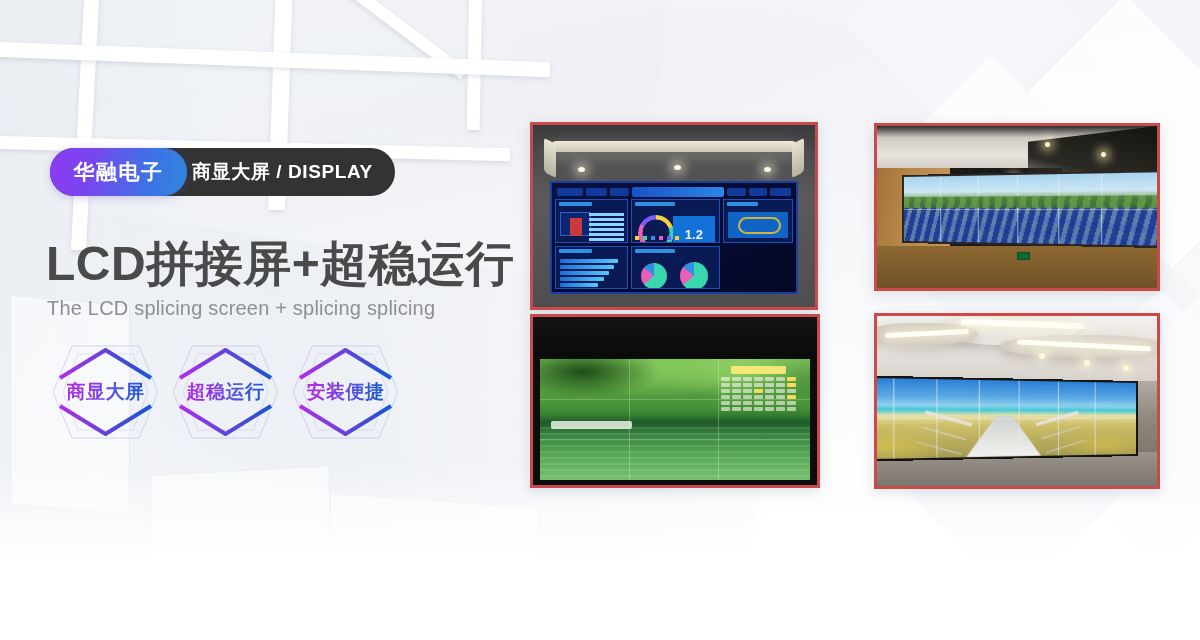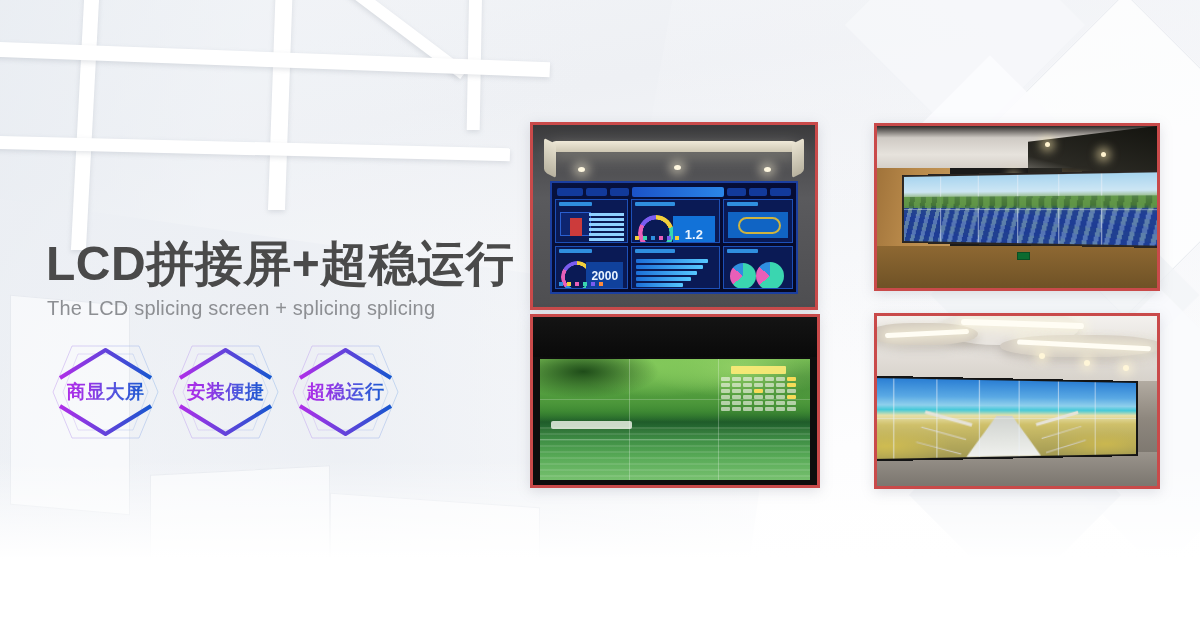--- a/index.html
+++ b/index.html
@@ -296,20 +296,26 @@
     <div class="beam h3"></div>
     <div class="beam v1"></div>
     <div class="beam v2"></div>
     <div class="beam v3"></div>
     <div class="beam h1"></div>
     <div class="beam h2"></div>
 
     <div class="wash-floor"></div>
   </div>
 
+  <div class="badge-row">
+    <div class="badge-dark">
+      <div class="badge-brand">华融电子</div>
+      <span class="badge-sub">商显大屏 / DISPLAY</span>
+    </div>
+  </div>
 
   <div class="headline">LCD拼接屏+超稳运行</div>
   <div class="subhead">The LCD splicing screen + splicing splicing</div>
 
   <div class="features">
 
     <div class="hex">
       <svg width="115" height="112" viewBox="0 0 115 112">
         <defs>
           <linearGradient id="hg1" x1="0" y1="0" x2="1" y2="0">
@@ -330,31 +336,31 @@
     </div>
 
 
     <div class="hex">
       <svg width="115" height="112" viewBox="0 0 115 112">
         <polygon points="24,10 91,10 110,56 91,102 24,102 5,56" fill="none" stroke="url(#hgf)" stroke-width="1" opacity=".55"></polygon>
         <polygon points="30,18 85,18 100,56 85,94 30,94 15,56" fill="none" stroke="url(#hgf)" stroke-width="1" opacity=".4"></polygon>
         <polyline points="12,42 57.5,14 103,42" fill="none" stroke="url(#hg1)" stroke-width="4" stroke-linejoin="round"></polyline>
         <polyline points="12,70 57.5,98 103,70" fill="none" stroke="url(#hg1)" stroke-width="4" stroke-linejoin="round"></polyline>
       </svg>
-      <span class="hex-label">安装便捷</span>
+      <span class="hex-label">超稳运行</span>
     </div>
 
     <div class="hex">
       <svg width="115" height="112" viewBox="0 0 115 112">
         <polygon points="24,10 91,10 110,56 91,102 24,102 5,56" fill="none" stroke="url(#hgf)" stroke-width="1" opacity=".55"></polygon>
         <polygon points="30,18 85,18 100,56 85,94 30,94 15,56" fill="none" stroke="url(#hgf)" stroke-width="1" opacity=".4"></polygon>
         <polyline points="12,42 57.5,14 103,42" fill="none" stroke="url(#hg1)" stroke-width="4" stroke-linejoin="round"></polyline>
         <polyline points="12,70 57.5,98 103,70" fill="none" stroke="url(#hg1)" stroke-width="4" stroke-linejoin="round"></polyline>
       </svg>
-      <span class="hex-label">超稳运行</span>
+      <span class="hex-label">安装便捷</span>
     </div>
 
   </div>
 
   <div class="photo ph1">
     <div class="scene">
       <div class="p1-room"></div>
       <div class="p1-cove"></div>
       <div class="p1-spot" style="left:16%;top:23%"></div>
       <div class="p1-spot" style="left:50%;top:22%"></div>
@@ -400,35 +406,20 @@
                 <i style="background:#7a5cf0"></i>
                 <i style="background:#f2d03c"></i>
             </div>
           </div>
 
           <div class="p1-cell">
             <span class="bar"></span>
             <div class="p1-map"></div>
           </div>
 
-          <div class="p1-cell">
-            <span class="bar"></span>
-            <div class="donut" style="left:5px;top:14px;width:32px;height:32px"></div>
-            <div style="position:absolute;right:4px;top:15px;width:52%;height:28px;background:#10419c;display:flex;align-items:center;justify-content:center">
-              <span class="bignum" style="position:static;font-size:12px">2000</span>
-            </div>
-            <div class="legend">
-              <i style="background:#2f8fe0"></i>
-                <i style="background:#f2d03c"></i>
-                <i style="background:#e85fb8"></i>
-              <i style="background:#3ad6b0"></i>
-                <i style="background:#7a5cf0"></i>
-                <i style="background:#ff8a3c"></i>
-            </div>
-          </div>
 
           <div class="p1-cell">
             <span class="bar"></span>
             <div class="hbars">
               <i style="width:92%"></i>
                 <i style="width:85%"></i>
                 <i style="width:78%"></i>
                 <i style="width:70%"></i>
               <i style="width:60%"></i>
                 <i style="width:52%"></i>

